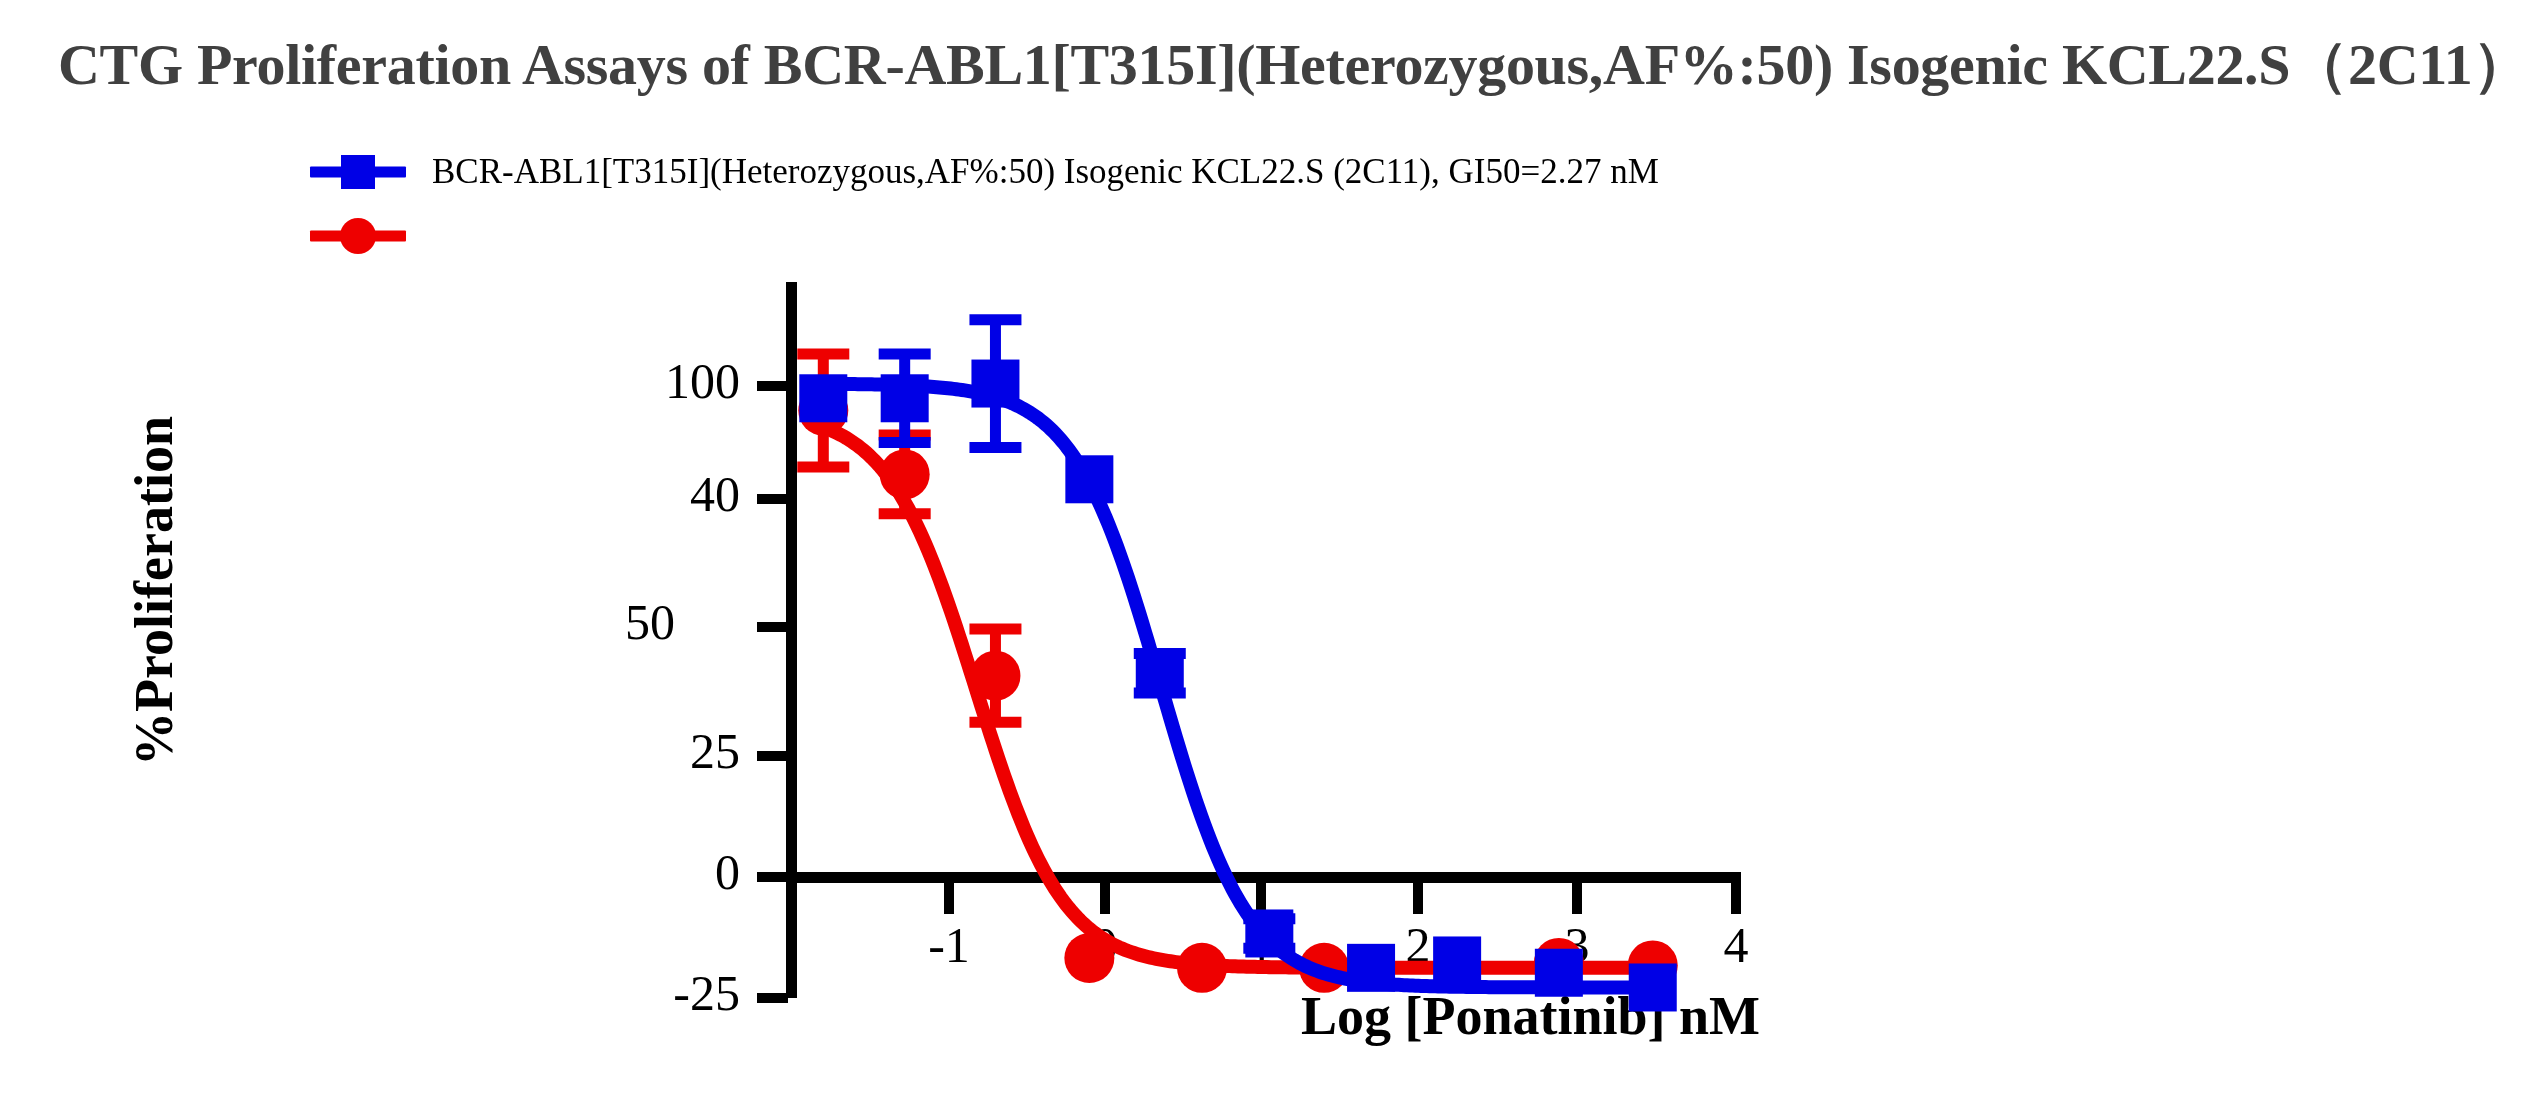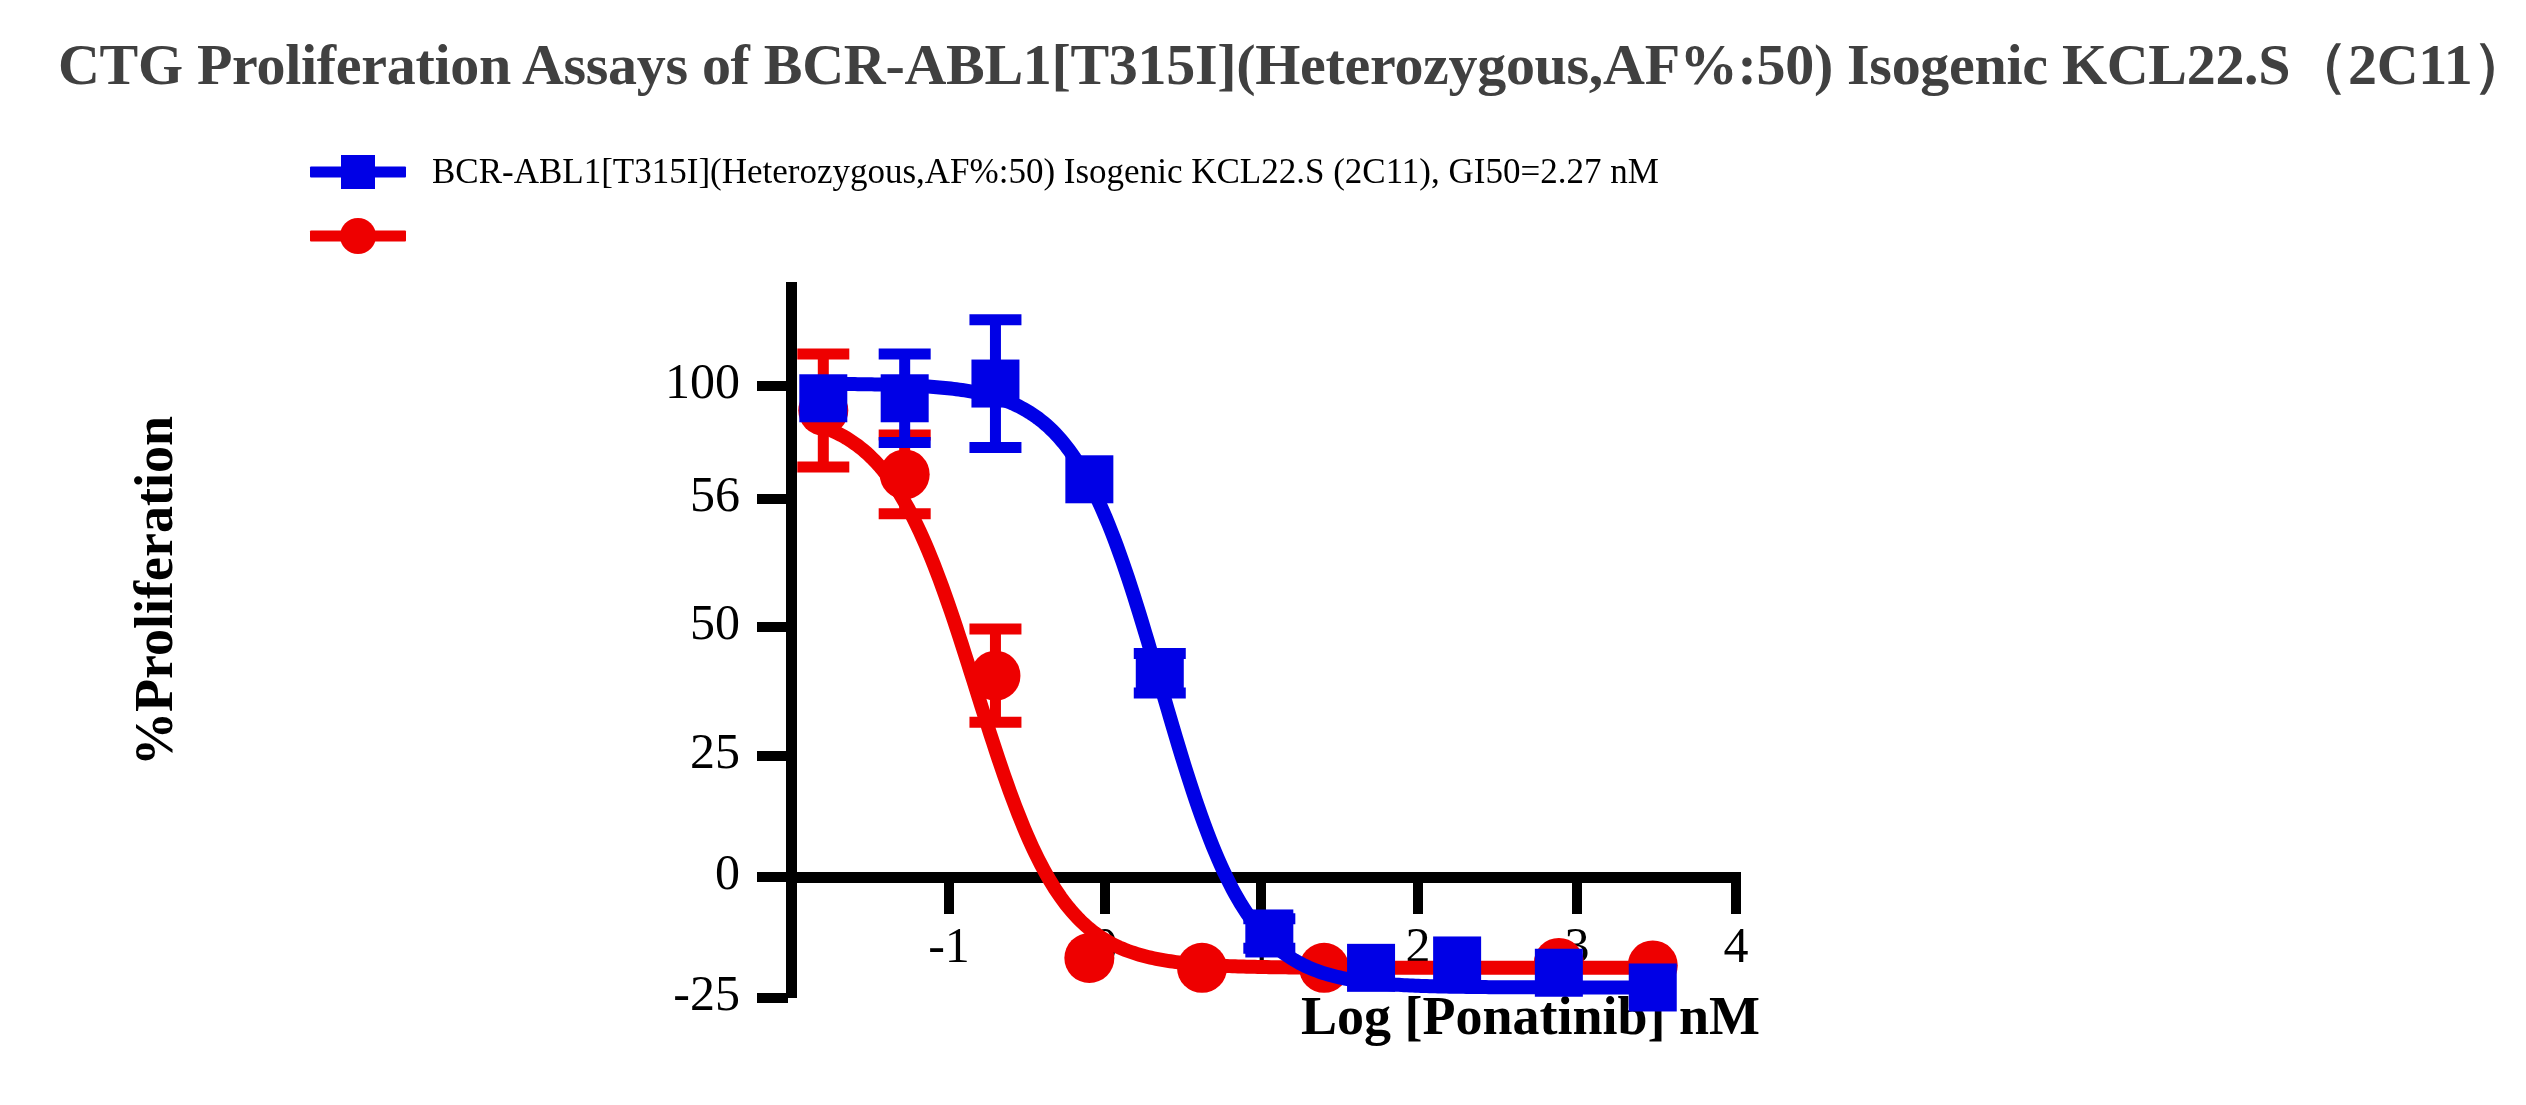--- a/index.html
+++ b/index.html
@@ -85,22 +85,22 @@
     <div class="axis-line" style="left:786px;top:872px;width:955px;height:11px;"></div>
 
     <div class="tick" style="left:757px;top:381px;width:31px;height:10px;"></div>
     <div class="tick" style="left:757px;top:494px;width:31px;height:10px;"></div>
     <div class="tick" style="left:757px;top:622px;width:31px;height:10px;"></div>
     <div class="tick" style="left:757px;top:751px;width:31px;height:10px;"></div>
     <div class="tick" style="left:757px;top:872px;width:31px;height:10px;"></div>
     <div class="tick" style="left:757px;top:993px;width:31px;height:10px;"></div>
 
     <div class="tick-label" style="left:560px;top:352px;width:180px;">100</div>
-    <div class="tick-label" style="left:560px;top:465px;width:180px;">56</div>
-    <div class="tick-label" style="left:560px;top:593px;width:180px;">50</div>
+    <div class="tick-label" style="left:560px;top:465px;width:180px;">40</div>
+    <div class="tick-label" style="left:560px;top:593px;width:180px;text-align:center;">50</div>
     <div class="tick-label" style="left:560px;top:722px;width:180px;">25</div>
     <div class="tick-label" style="left:560px;top:843px;width:180px;">0</div>
     <div class="tick-label" style="left:545px;top:964px;width:195px;">-25</div>
 
     <div class="tick" style="left:944px;top:883px;width:10px;height:31px;"></div>
     <div class="tick" style="left:1100px;top:883px;width:10px;height:31px;"></div>
     <div class="tick" style="left:1256px;top:883px;width:10px;height:31px;"></div>
     <div class="tick" style="left:1413px;top:883px;width:10px;height:31px;"></div>
     <div class="tick" style="left:1572px;top:883px;width:10px;height:31px;"></div>
     <div class="tick" style="left:1731px;top:883px;width:10px;height:31px;"></div>

